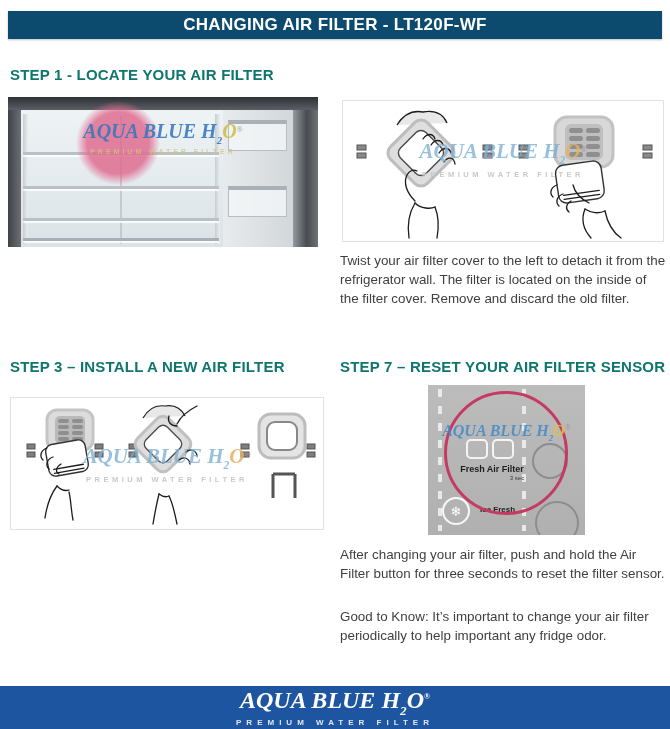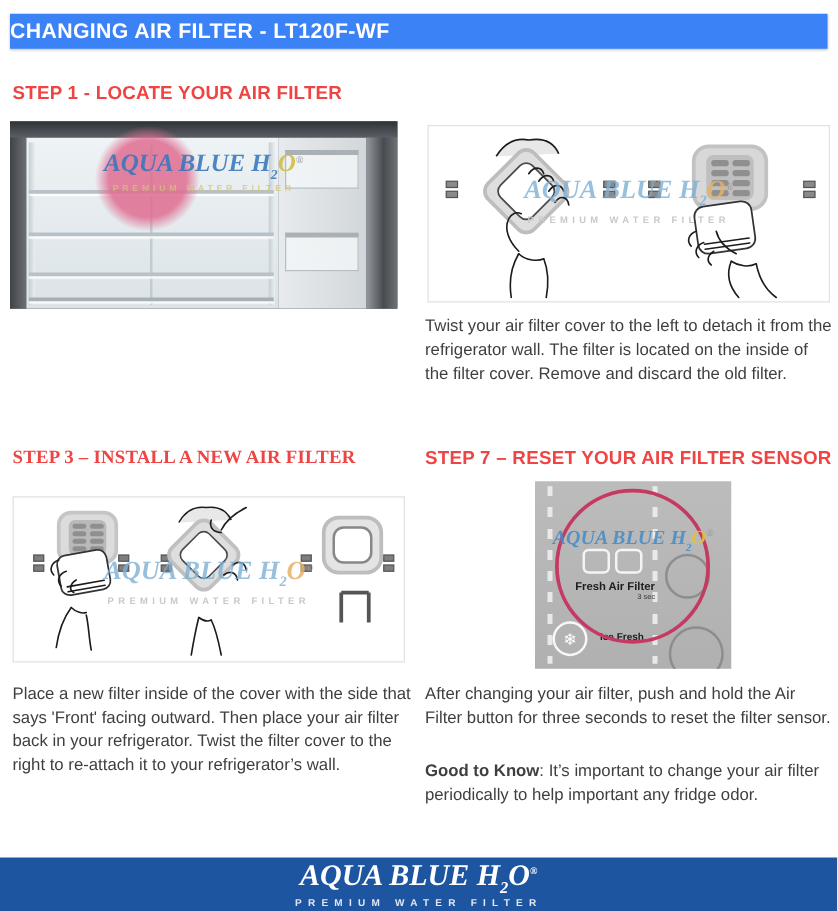--- a/index.html
+++ b/index.html
@@ -1,27 +1,27 @@
 <!DOCTYPE html>
 <html><head>
 <meta charset="utf-8">
 <style>
   html,body{margin:0;padding:0;background:#fff;}
   .page{position:relative;width:670px;height:729px;background:#fff;overflow:hidden;
         font-family:"Liberation Sans",sans-serif;}
 
   
-  .header{position:absolute;left:8px;top:11px;width:654px;height:28px;background:#3b82f6;
-          display:flex;align-items:center;justify-content:flex-start;box-shadow:0 1px 2px rgba(0,0,0,.25);}
+  .header{position:absolute;left:8px;top:11px;width:654px;height:28px;background:#0c4a6e;
+          display:flex;align-items:center;justify-content:center;box-shadow:0 1px 2px rgba(0,0,0,.25);}
   .header span{color:#fff;font-weight:bold;font-size:17px;letter-spacing:.3px;}
 
   
-  .step-h{position:absolute;margin:0;font-size:15px;font-weight:bold;color:#ef4444;letter-spacing:.2px;}
+  .step-h{position:absolute;margin:0;font-size:15px;font-weight:bold;color:#0f766e;letter-spacing:.2px;}
   .step-p{position:absolute;font-size:13.4px;line-height:19px;color:#3f3f3f;}
-  .bold{font-weight:bold;}
+  .bold{font-weight:normal;}
 
   
   .wm{position:absolute;left:0;right:0;text-align:center;pointer-events:none;
       font-family:"Liberation Serif",serif;font-style:italic;}
   .wm-l1{line-height:1;}
   .wm-brand{font-weight:bold;letter-spacing:0;}
   .wm-brand sub{font-size:55%;position:relative;top:1px;}
   .wm-reg{font-size:8px;vertical-align:super;color:#999;}
   .wm-tag{font-style:normal;font-family:"Liberation Sans",sans-serif;font-weight:bold;}
 
@@ -87,21 +87,21 @@
 </head>
 <body>
 
 <div class="page">
 
   <div class="header">
     <span>CHANGING AIR FILTER - LT120F-WF</span>
   </div>
 
   <h2 class="step-h" style="left:10px;top:66px;">STEP 1 - LOCATE YOUR AIR FILTER</h2>
-  <h2 class="step-h" style="left:10px;top:358px;font-family:Liberation Serif, serif;">STEP 3 – INSTALL A NEW AIR FILTER</h2>
+  <h2 class="step-h" style="left:10px;top:358px;">STEP 3 – INSTALL A NEW AIR FILTER</h2>
   <h2 class="step-h" style="left:340px;top:358px;">STEP 7 – RESET YOUR AIR FILTER SENSOR</h2>
 
   <div class="fridge">
     <div class="f-int">
       <div class="rail" style="left:2px;"></div>
       <div class="rail" style="left:194px;"></div>
       <div class="vdiv"></div>
       <div class="shelf" style="top:42px;"></div>
       <div class="shelf" style="top:76px;"></div>
       <div class="shelf" style="top:108px;"></div>
@@ -266,21 +266,20 @@
     <div class="snow">❄</div>
     <div class="ice-label">Ice Fresh</div>
     <div class="ring"></div>
     <div class="wm">
       <div class="wm-l1"><span class="wm-brand"><span>AQUA BLUE H</span><sub>2</sub><span class="wm-h2o">O</span></span><span class="wm-reg">®</span></div>
 
     </div>
   </div>
 
   <div class="step-p" style="left:340px;top:251px;width:328px;">Twist your air filter cover to the left to detach it from the refrigerator wall. The filter is located on the inside of the filter cover. Remove and discard the old filter.</div>
-  <div class="step-p" style="left:10px;top:545px;width:330px;">Place a new filter inside of the cover with the side that says 'Front' facing outward. Then place your air filter back in your refrigerator. Twist the filter cover to the right to re-attach it to your refrigerator’s wall.</div>
   <div class="step-p" style="left:340px;top:545px;width:328px;">After changing your air filter, push and hold the Air Filter button for three seconds to reset the filter sensor.</div>
   <div class="step-p" style="left:340px;top:607px;width:328px;"><span class="bold">Good to Know</span><span>: It’s important to change your air filter periodically to help important any fridge odor.</span></div>
 
   <div class="footer">
     <div class="f-logo">
       <div class="f-l1"><span>AQUA BLUE H</span><sub>2</sub><span>O</span><span class="f-reg">®</span></div>
       <div class="f-tag">PREMIUM WATER FILTER</div>
     </div>
   </div>
 

